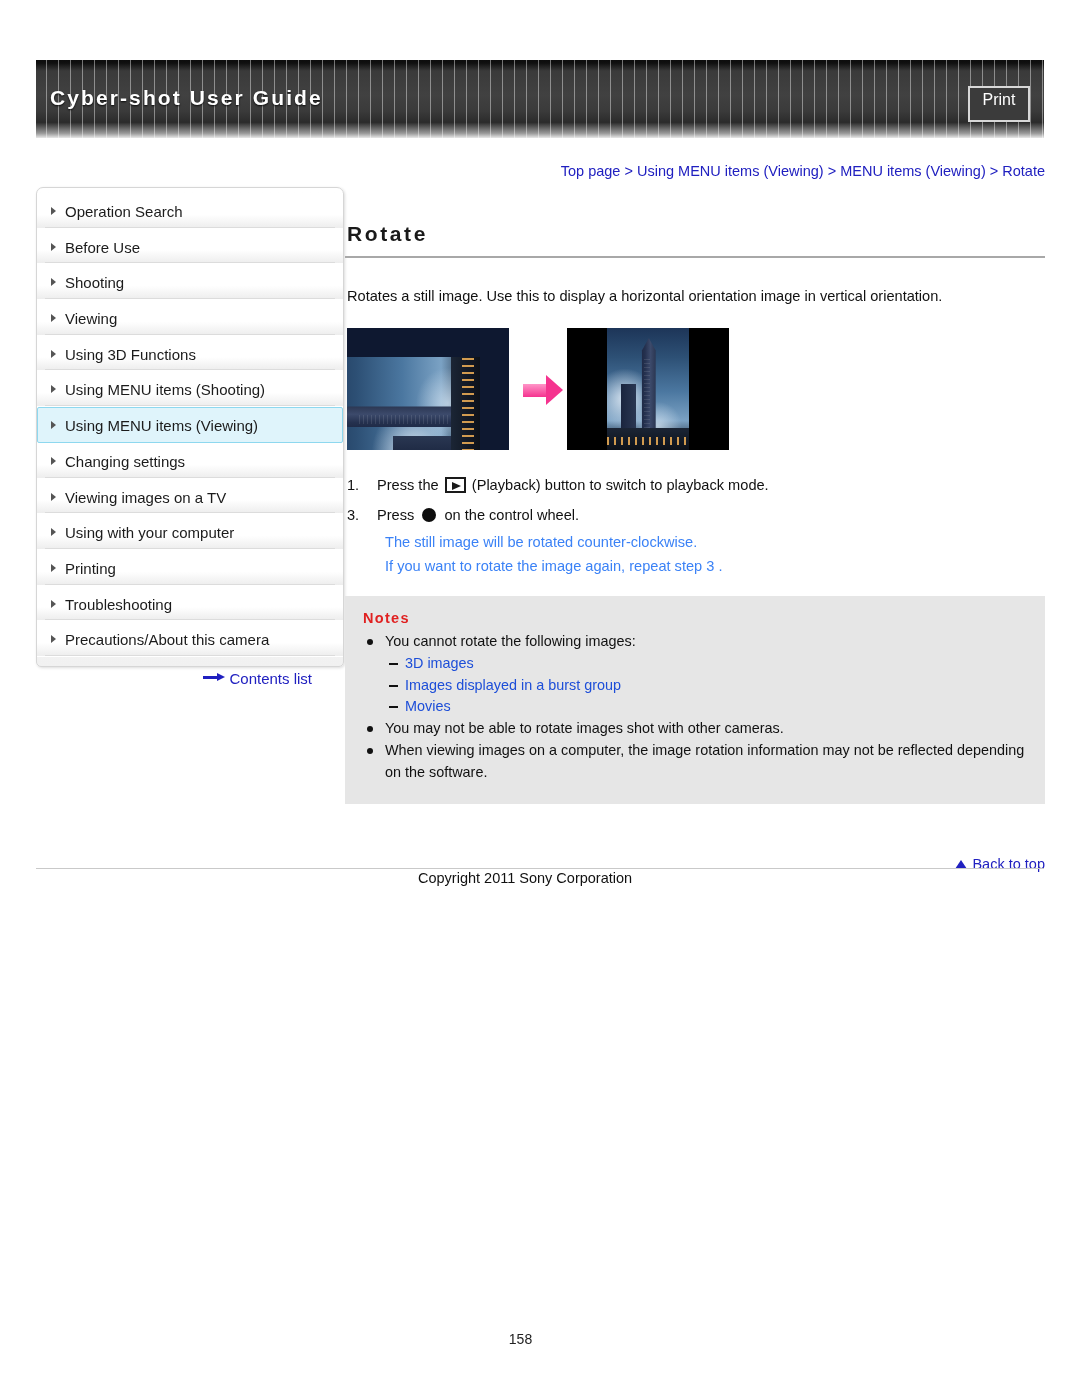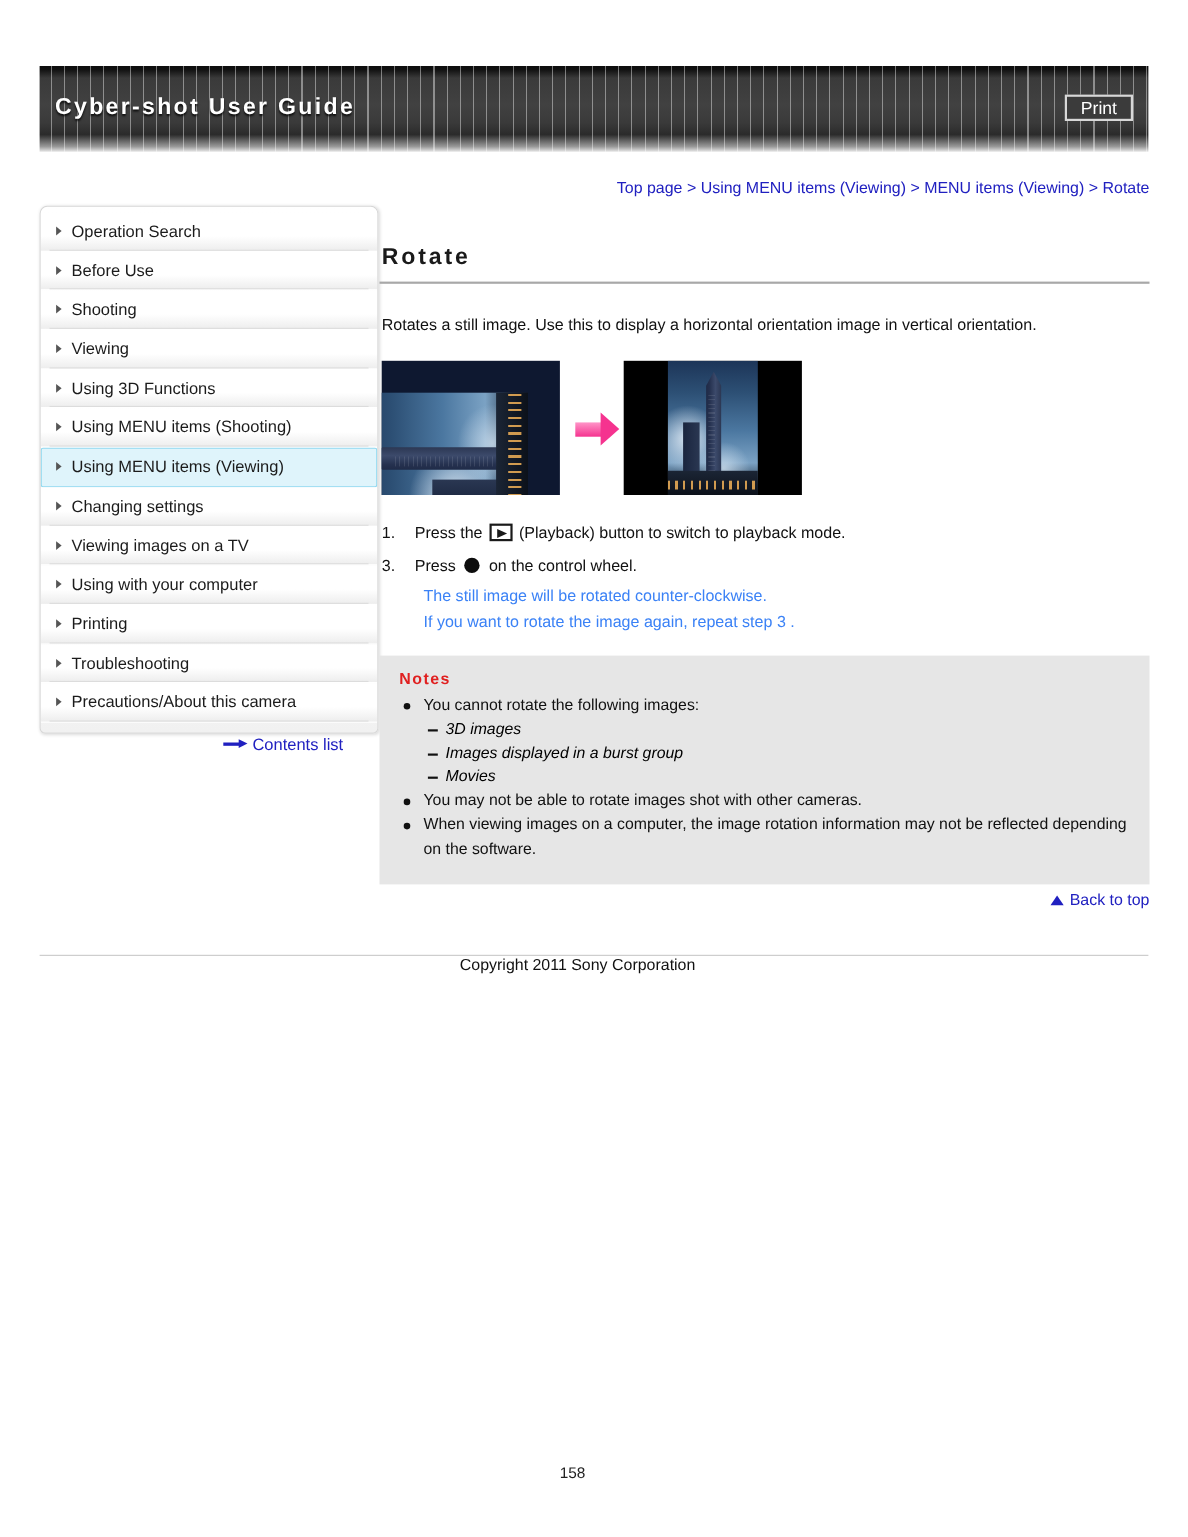--- a/index.html
+++ b/index.html
@@ -45,21 +45,21 @@
     color: #ffffff;
     font-size: 21px;
     font-weight: bold;
     letter-spacing: 2.1px;
     text-shadow: 0 1px 2px rgba(0,0,0,0.85);
     white-space: nowrap;
   }
   .print-button {
     position: absolute;
     right: 14px; top: 26px;
-    width: 62px; height: 24px;
+    width: 62px; height: 36px;
     border: 2px solid #d8d8d8;
     background: #3b3b3b;
     color: #ffffff;
     font-size: 16px;
     line-height: 24px;
     text-align: center;
     cursor: pointer;
   }
 
   
@@ -417,37 +417,36 @@
   }
   .note-item .bullet {
     position: absolute;
     left: 4px; top: 8px;
     width: 6px; height: 6px;
     border-radius: 50%;
     background: #111111;
   }
   .note-sub {
     font-size: 14.4px;
-    color: #000000;
+    color: #1d4ed8;
     line-height: 1.5;
     padding-left: 42px;
     position: relative;
-    font-style: italic;
   }
   .note-sub .dash {
     position: absolute;
     left: 26px; top: 10px;
     width: 9px; height: 2px;
     background: #111111;
   }
 
   
   .back-top {
     position: absolute;
-    left: 345px; top: 811px;
+    left: 345px; top: 856px;
     width: 700px;
     text-align: right;
     font-size: 14.5px;
     color: #2020c0;
     cursor: pointer;
     white-space: nowrap;
   }
   .tri-up-icon {
     display: inline-block;
     width: 0; height: 0;

